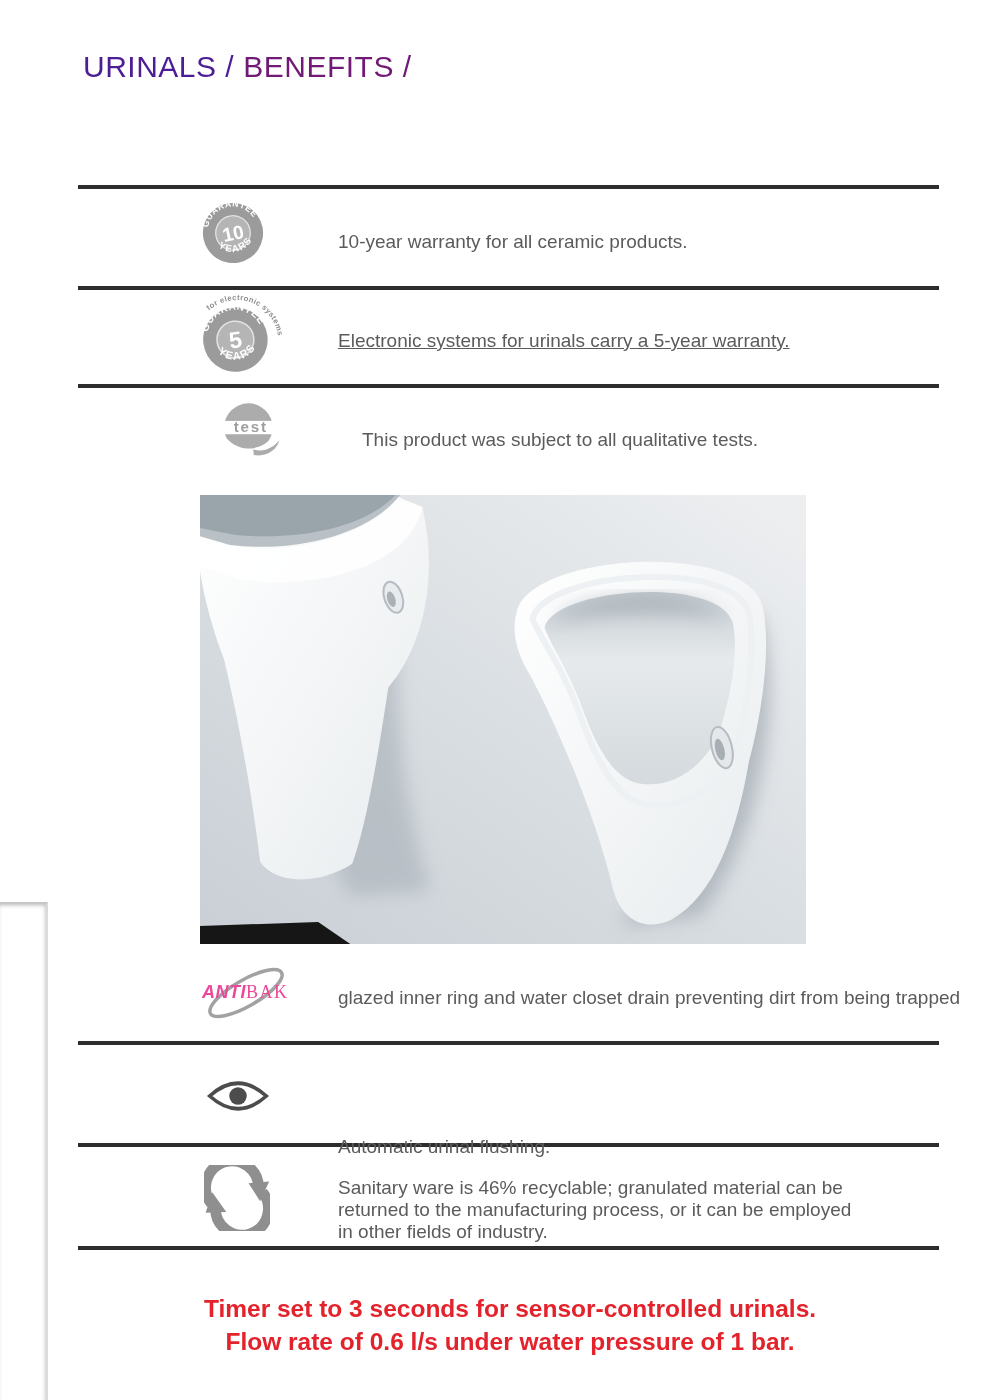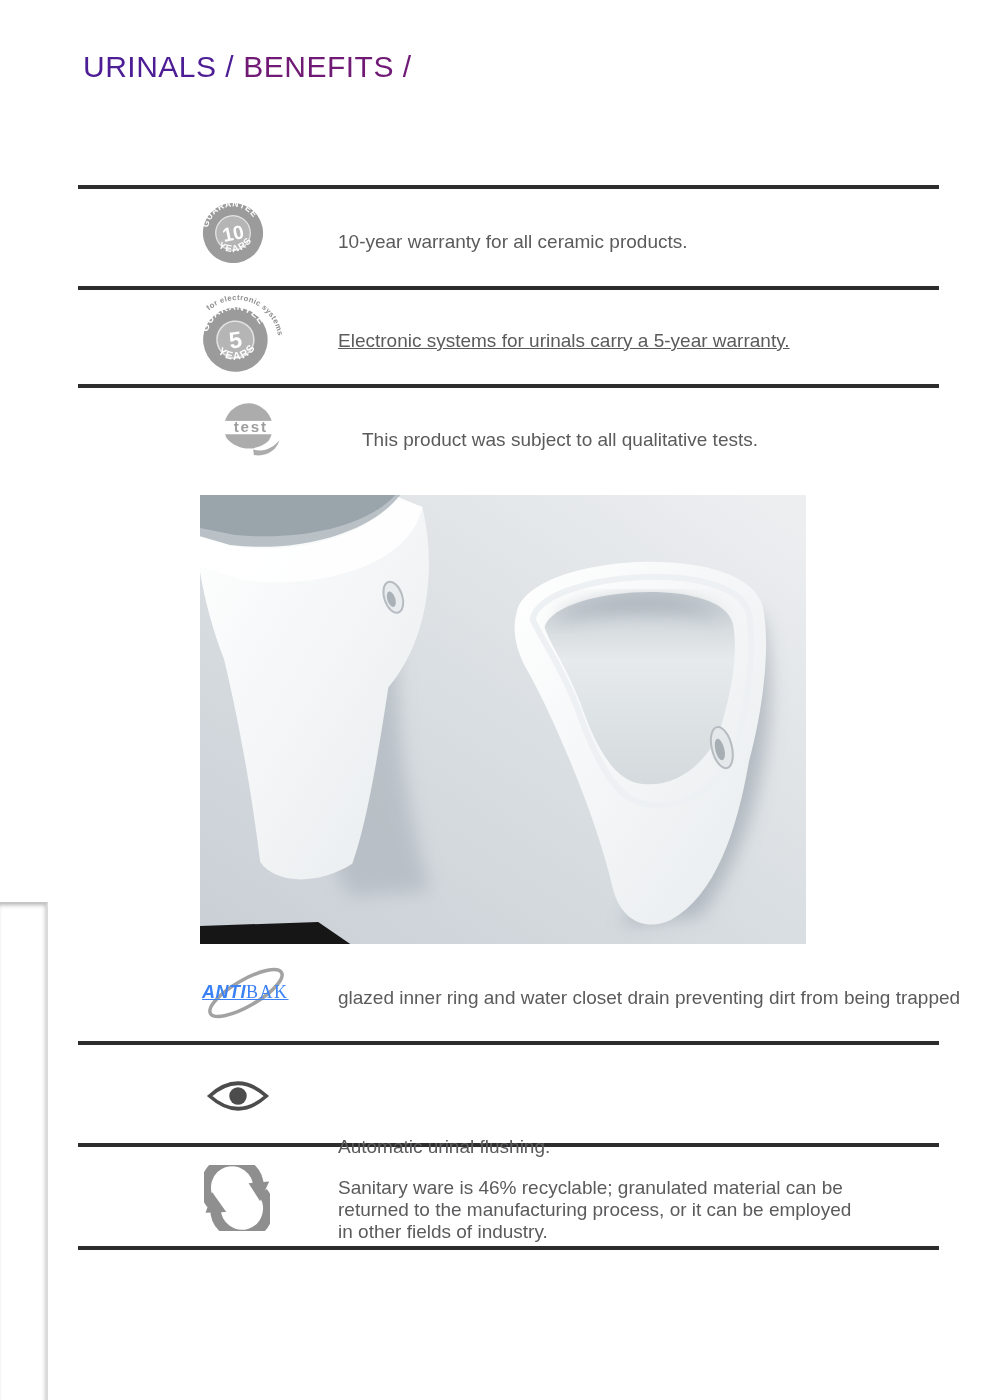--- a/index.html
+++ b/index.html
@@ -28,21 +28,21 @@
   .i1{left:201px;top:201px;width:64px;height:64px;}
   .i2{left:197px;top:292px;width:86px;height:86px;}
   .i3{left:218px;top:401px;width:68px;height:58px;}
   .i4{left:199px;top:957px;width:98px;height:74px;}
   .i5{left:206px;top:1074px;width:64px;height:44px;}
   .i6{left:204px;top:1165px;width:66px;height:66px;}
   .icon-svg{width:100%;height:100%;display:block;}
   
   .antibak{display:block;}
   .antibak-swoosh{position:absolute;left:0;top:0;width:98px;height:74px;}
-  .antibak-text{position:absolute;left:3px;top:25px;white-space:nowrap;color:#3b82f6;text-decoration:underline;}
+  .antibak-text{position:absolute;left:3px;top:25px;white-space:nowrap;color:#ec4899;}
   .ab-bold{font-weight:700;font-style:italic;font-size:18px;letter-spacing:0.5px;}
   .ab-serif{font-family:"Liberation Serif", serif;font-size:18px;letter-spacing:1.5px;}
   
   .photo{left:200px;top:495px;width:606px;height:449px;}
   .photo svg{width:100%;height:100%;display:block;}
   
   .footer{left:115px;top:1292px;width:790px;text-align:center;
     color:#e4222b;font-size:24.5px;font-weight:700;line-height:33px;}
   
   .side-tab{left:0;top:902px;width:46px;height:498px;background:#ffffff;
@@ -193,17 +193,19 @@
     <svg class="icon-svg" viewBox="0 0 80 80">
       <path d="M 9 47 A 32 32 0 1 1 66 28" fill="none" stroke="#8f8f8f" stroke-width="13"></path>
       <polygon points="54,22 79,20 68,44" fill="#8f8f8f"></polygon>
       <path d="M 71 33 A 32 32 0 1 1 14 52" fill="none" stroke="#8f8f8f" stroke-width="13"></path>
       <polygon points="2,58 27,57 10,33" fill="#8f8f8f"></polygon>
     </svg>
   </div>
   <div class="abs row-text r6t">Sanitary ware is 46% recyclable; granulated material can be returned to the manufacturing process, or it can be employed in other fields of industry.</div>
 
   <div class="abs footer">
+    <div>Timer set to 3 seconds for sensor-controlled urinals.</div>
+    <div>Flow rate of 0.6 l/s under water pressure of 1 bar.</div>
   </div>
 
   <div class="abs side-tab"></div>
 
 </div>
 
 </body></html>

